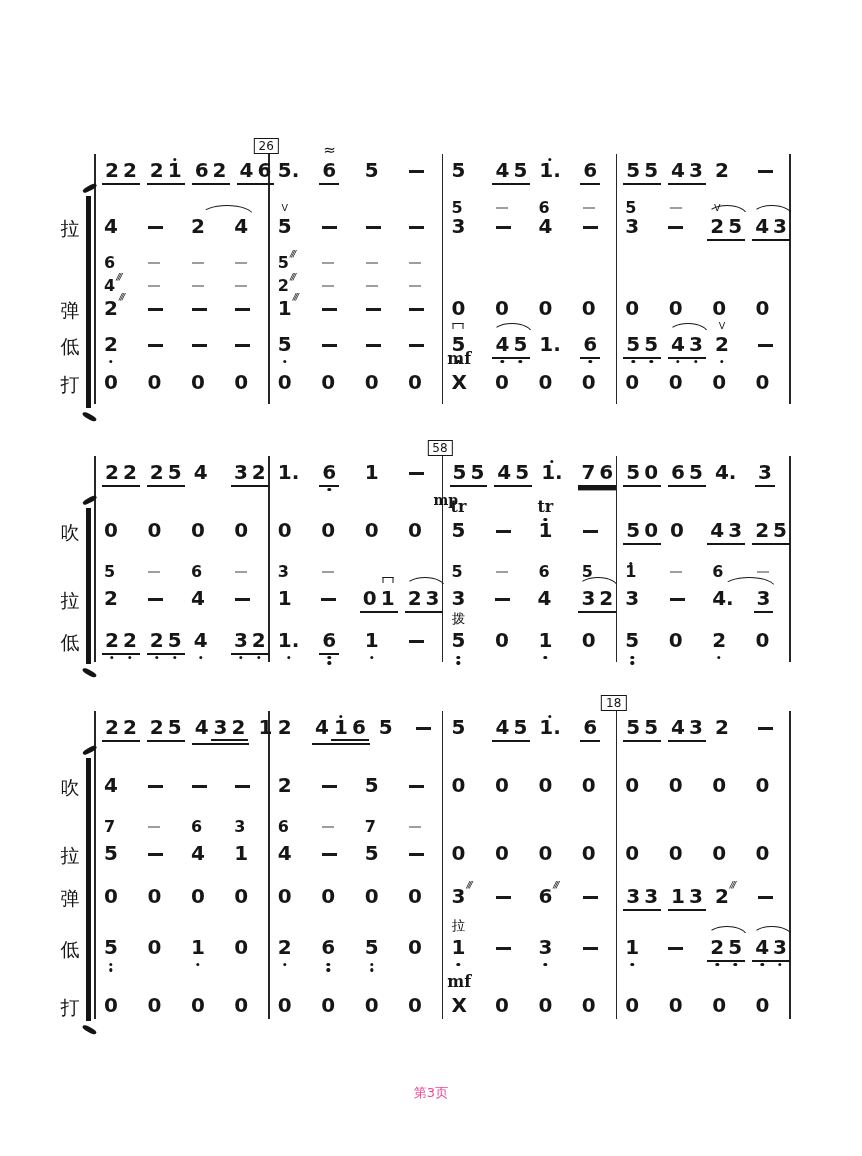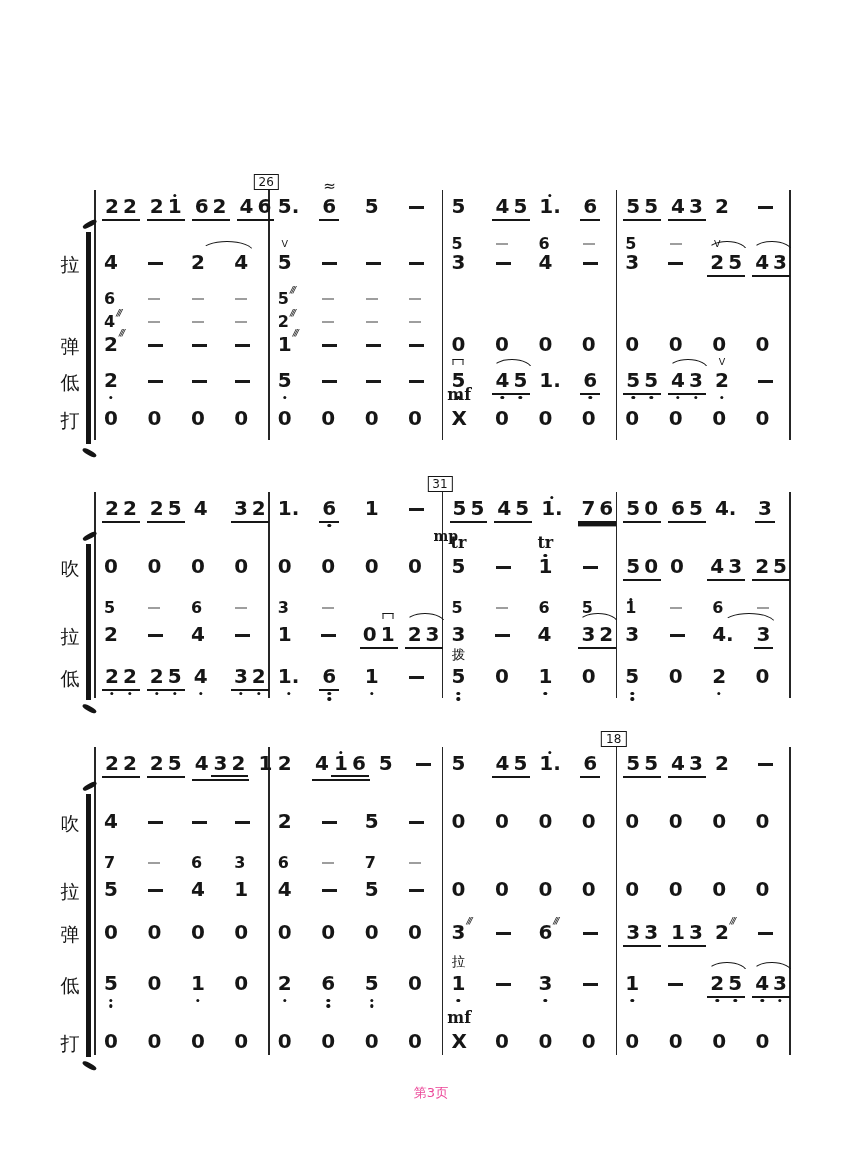--- a/index.html
+++ b/index.html
@@ -1,18 +1,18 @@
 <!DOCTYPE html>
 <html><head>
 <meta charset="utf-8">
 <style>
   html,body{margin:0;padding:0;background:#e8e8e8;}
   #page{position:relative;width:862px;height:1156px;background:#ffffff;margin:0 auto;
         font-family:"DejaVu Sans","Liberation Sans",sans-serif;color:#161616;overflow:hidden;}
-  #score{position:absolute;inset:0;margin-top:36px;}
+  #score{position:absolute;inset:0;}
   .sys{position:absolute;left:95px;width:695px;}
   .bar{position:absolute;width:1.5px;background:#262626;}
   .bracket{position:absolute;left:-9px;width:4.5px;background:#141414;}
   .bracket::before,.bracket::after{content:"";position:absolute;left:-2px;width:15px;height:4.5px;background:#141414;border-radius:40%;}
   .bracket::before{top:-7px;transform:rotate(-28deg);transform-origin:left bottom;}
   .bracket::after{bottom:-7px;transform:rotate(28deg);transform-origin:left top;}
   .mbox{position:absolute;top:0px;transform:translateX(-60%);border:1.3px solid #161616;background:#fff;
         font-size:12px;line-height:14px;padding:0 4px;font-weight:400;}
   .line{position:absolute;left:0;width:100%;height:30px;display:flex;font-size:20px;font-weight:700;}
   .line.sm{font-size:16px;}
@@ -579,21 +579,21 @@
           </div>
         </div>
       </div>
       <div class="sys" id="s2">
         <div class="bar" style="left: calc(0% - 0.7px);"></div>
         <div class="bar" style="left: calc(25% - 0.7px);"></div>
         <div class="bar" style="left: calc(50% - 0.7px);"></div>
         <div class="bar" style="left: calc(75% - 0.7px);"></div>
         <div class="bar" style="left: calc(100% - 0.7px);"></div>
         <div class="bracket"></div>
-        <div class="mbox" style="left: 50%;">31</div>
+        <div class="mbox" style="left: 50%;">58</div>
         <div class="line" data-line="melody">
           <div class="meas">
             <div class="beat">
               <span class="grp">
                 <span class="note">2</span>
                 <span class="note">2</span>
               </span>
             </div>
             <div class="beat">
               <span class="grp">

